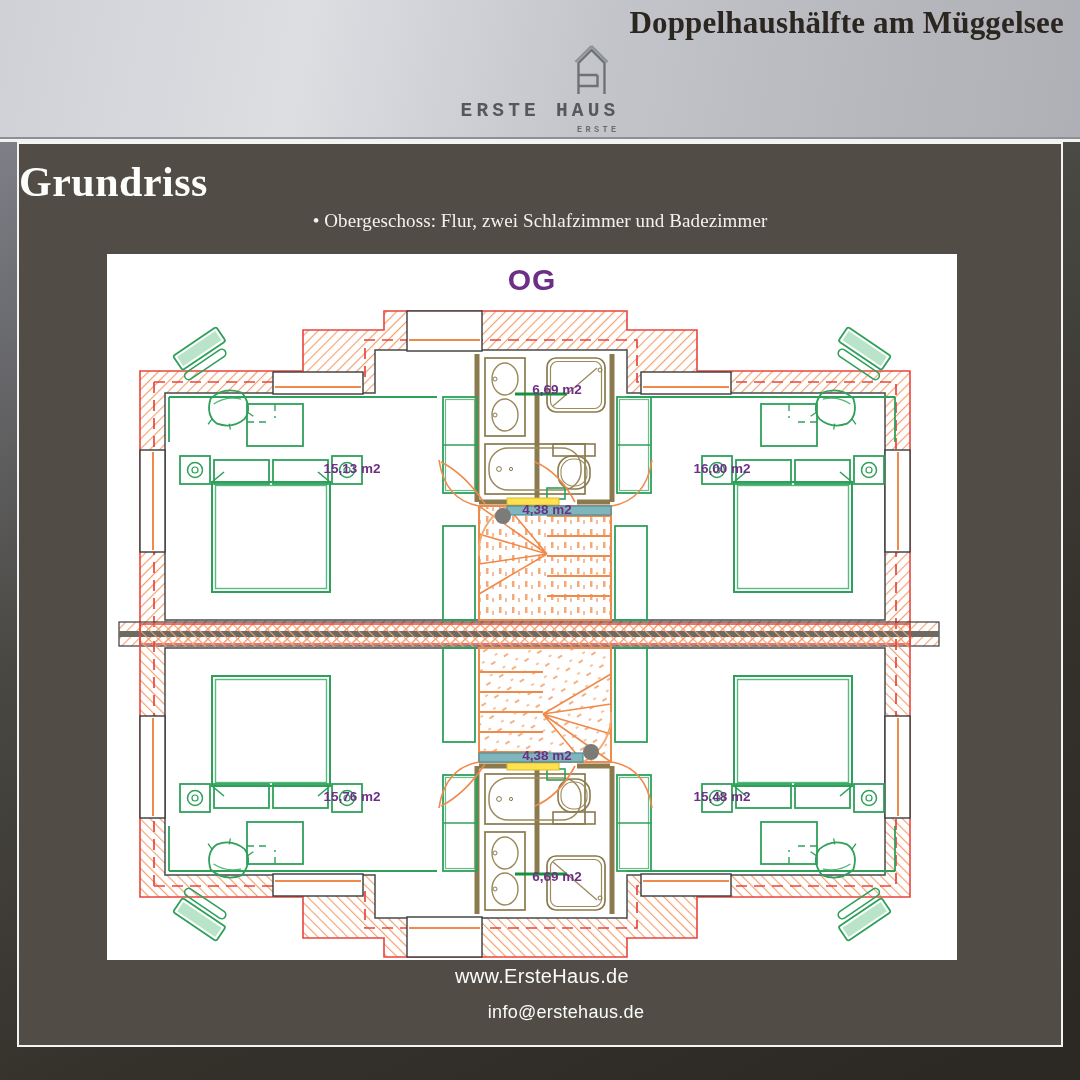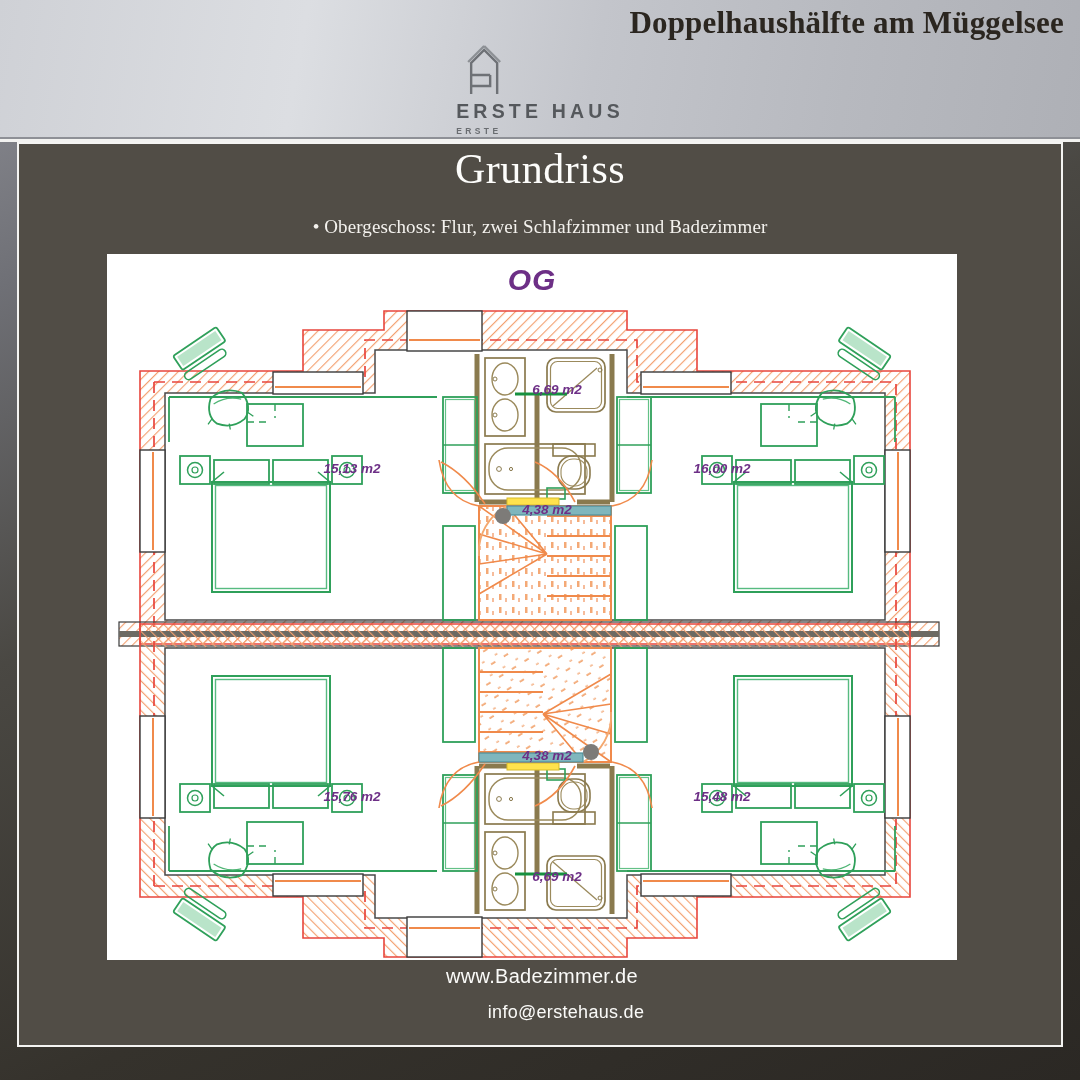--- a/index.html
+++ b/index.html
@@ -19,42 +19,41 @@
     border-bottom:2px solid #8e9096;
   }
   .header:after{content:"";position:absolute;left:0;bottom:-5px;width:1080px;height:3px;background:#f2f2f0;}
   .brand-title{
     position:absolute;right:16px;top:5px;
     font-family:"Liberation Serif",serif;
     font-weight:bold;font-size:31px;color:#2b2620;
     letter-spacing:.2px;white-space:nowrap;
   }
   .logo{position:absolute;left:50%;top:44px;transform:translateX(-50%);
-    display:flex;flex-direction:column;align-items:flex-start;}
+    display:flex;flex-direction:column;align-items:flex-end;font-family:Liberation Mono, monospace;}
   .logo-mark{width:56px;height:52px;}
   .logo-name{font-size:19.5px;letter-spacing:4.2px;color:#55585c;font-weight:bold;margin-top:4px;}
   .logo-sub{font-size:8.5px;letter-spacing:3.4px;color:#6a6d71;font-weight:bold;margin-top:3px;}
 
   
   .panel{
     position:absolute;left:17px;top:142px;width:1046px;height:905px;
     background:#514d46;border:2px solid #f4f4f2;box-sizing:border-box;
   }
   .panel-title{
-    text-align:center;font-family:"Liberation Serif",serif;
-    font-size:42px;color:#fdfdfb;margin-top:1px;letter-spacing:.5px;
+    text-align:left;font-family:"Liberation Serif",serif;
+    font-size:42px;color:#fdfdfb;margin-top:14px;letter-spacing:.5px;font-weight:bold;
   }
   .panel-sub{
     text-align:center;font-family:"Liberation Serif",serif;
-    font-size:19px;color:#f4f2ee;margin-top:23px;letter-spacing:.1px;
+    font-size:19px;color:#f4f2ee;margin-top:4px;letter-spacing:.1px;
   }
   .plan-card{
     position:absolute;left:88px;top:110px;width:850px;height:706px;
     background:#ffffff;
-    font-style:italic;
   }
   .og-label{
     position:absolute;left:0;top:9px;width:850px;text-align:center;
     font-size:30px;font-weight:bold;color:#6d2f86;letter-spacing:1px;
   }
   .footer{
     position:absolute;left:0;bottom:22px;width:1046px;text-align:center;color:#fbfbf9;
   }
   .footer .l1{font-size:20px;letter-spacing:.3px;}
   .footer .l2{font-size:18px;margin-top:14px;letter-spacing:.3px;margin-left:48px;}
@@ -348,17 +347,17 @@
         <g>
           <text class="area-lbl" x="245" y="547" text-anchor="middle">15,76 m2</text>
           <text class="area-lbl" x="450" y="627" text-anchor="middle">6,69 m2</text>
           <text class="area-lbl" x="440" y="506" text-anchor="middle">4,38 m2</text>
           <text class="area-lbl" x="615" y="547" text-anchor="middle">15,48 m2</text>
         </g>
       </svg>
     </div>
 
     <div class="footer">
-      <div class="l1">www.Badezimmer.de</div>
+      <div class="l1">www.ErsteHaus.de</div>
       <div class="l2">info@erstehaus.de</div>
     </div>
   </div>
 </div>
 
 </body></html>

